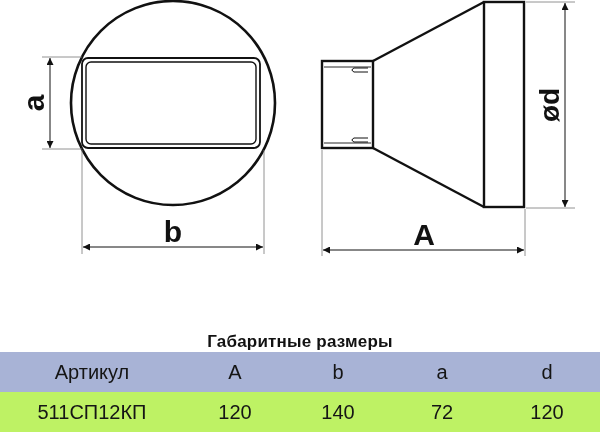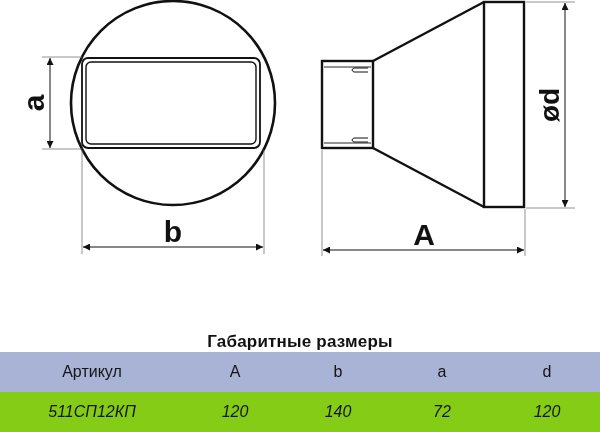--- a/index.html
+++ b/index.html
@@ -1,23 +1,23 @@
 <!DOCTYPE html>
 <html><head>
 <meta charset="utf-8">
 <style>
   html, body { margin: 0; padding: 0; background: #ffffff; }
   body { width: 600px; height: 432px; position: relative; overflow: hidden; font-family: "Liberation Sans", "DejaVu Sans", sans-serif; }
   #drawing { position: absolute; left: 0; top: 0; width: 600px; height: 262px; }
   .dim-label { font-family: "Liberation Sans", sans-serif; font-weight: bold; fill: #111111; }
   #title { position: absolute; left: 0; top: 309px; width: 600px; text-align: center; font-size: 17px; font-weight: bold; color: #111111; letter-spacing: 0.2px; margin-top: 23px; }
   #dims-table { position: absolute; left: 0; top: 352px; width: 600px; border-collapse: collapse; table-layout: fixed; }
-  #dims-table th, #dims-table td { text-align: center; font-size: 16px; color: #151515; padding: 0; height: 40px; font-weight: normal; }
+  #dims-table th, #dims-table td { text-align: center; font-size: 20px; color: #151515; padding: 0; height: 40px; font-weight: normal; }
   #dims-table thead tr { background: #a8b3d6; }
-  #dims-table tbody tr { background: #84cc16; font-style: italic; }
+  #dims-table tbody tr { background: #bef264; }
 </style>
 </head>
 <body>
 
 <svg id="drawing" viewBox="0 0 600 262" xmlns="http://www.w3.org/2000/svg">
   <defs>
     <marker id="arr" viewBox="0 0 10 10" refX="10" refY="5" markerWidth="14" markerHeight="7" orient="auto-start-reverse" markerUnits="userSpaceOnUse">
       <path d="M0,0 L10,5 L0,10 z" fill="#111111"></path>
     </marker>
   </defs>

